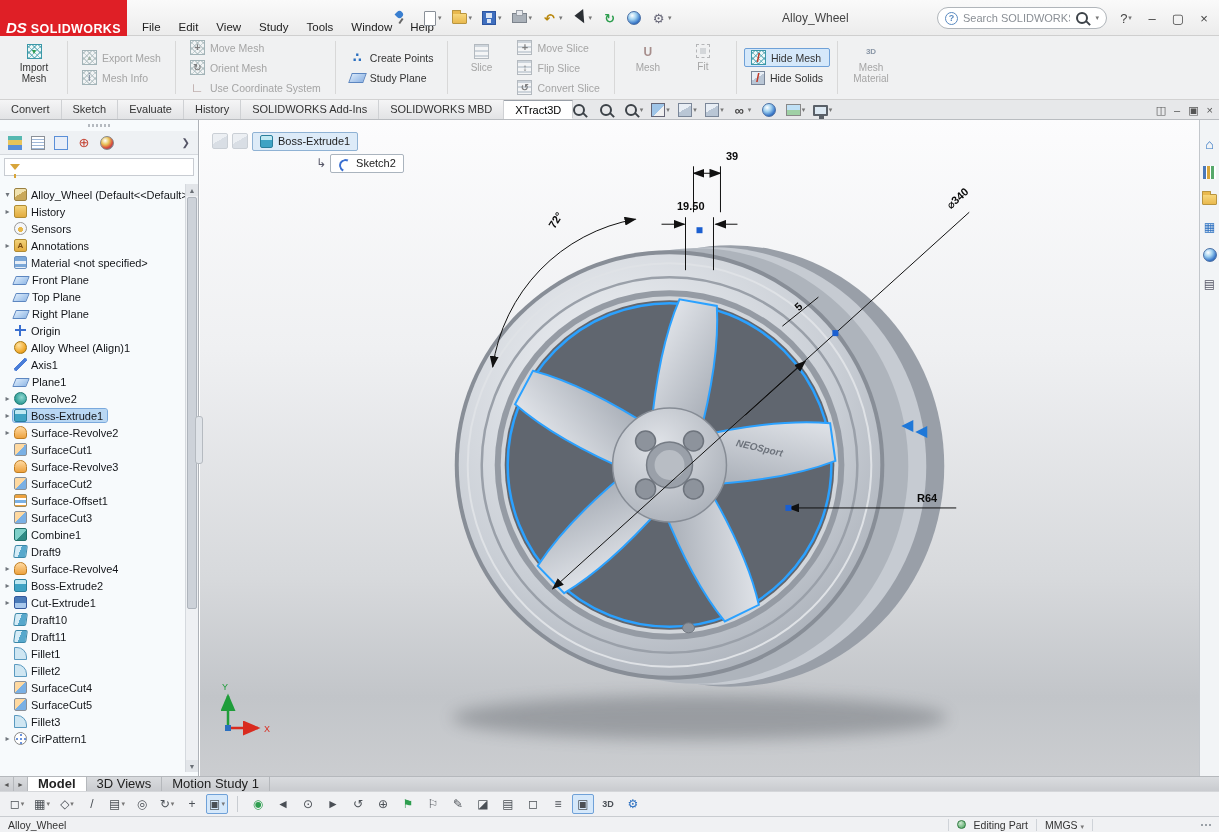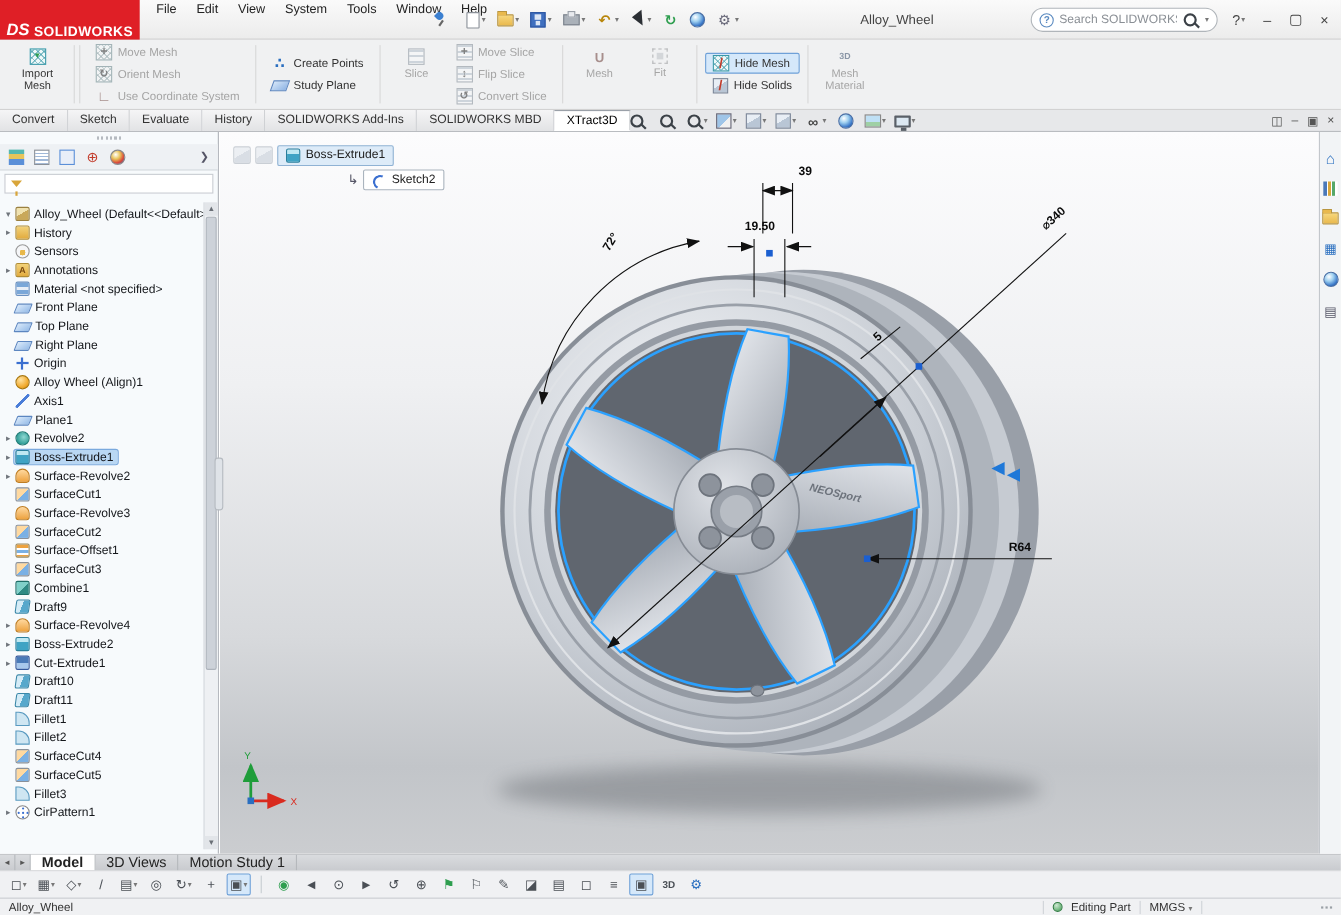--- a/index.html
+++ b/index.html
@@ -7,21 +7,21 @@
   body{font-family:"Liberation Sans","DejaVu Sans",sans-serif;font-size:11px;color:#222;background:#ececec}
   #app{position:relative;width:1219px;height:832px;background:#f0f1f2;overflow:hidden}
   .caret{font-size:7px;color:#777;font-style:normal}
   .flex{flex:1}
 
   
   #titlebar{position:relative;height:36px;background:linear-gradient(#fafafa,#ececec);border-bottom:1px solid #cfcfcf}
   #logo{position:absolute;left:0;top:0;width:127px;height:36px;background:#df1f26;display:flex;align-items:flex-end;justify-content:center;gap:4px}
   #logo-mark{color:#fff;font-weight:bold;font-style:italic;font-size:15px}
   #logo-text{color:#fff;font-weight:bold;font-size:12.5px;letter-spacing:.4px}
-  #menubar{position:absolute;left:133px;top:0;height:36px;display:flex;align-items:flex-start}
+  #menubar{position:absolute;left:133px;top:0;height:36px;display:flex;align-items:flex-end}
   .menu-item{padding:3px 9px;font-size:11.5px;color:#222;border-radius:2px;cursor:default}
   #pin-wrap{position:absolute;left:392px;top:9px}
   #quickbar{position:absolute;left:420px;top:0;height:36px;display:flex;align-items:center;gap:2px}
   .qtool{display:flex;align-items:center;gap:2px;padding:2px 4px;border-radius:2px}
   #doc-title{position:absolute;left:782px;top:0;line-height:36px;font-size:12px;color:#444}
   #searchbox{position:absolute;right:112px;top:7px;width:170px;height:22px;background:#fff;border:1px solid #b0b5ba;border-radius:11px;display:flex;align-items:center;gap:5px;padding:0 7px}
   #search-ph{flex:1;color:#8a8f95;font-size:11px;white-space:nowrap;overflow:hidden}
   #wincontrols{position:absolute;right:2px;top:0;height:36px;display:flex;align-items:center}
   .winbtn{width:26px;height:24px;display:flex;align-items:center;justify-content:center;font-size:13px;color:#444;gap:1px}
 
@@ -181,21 +181,21 @@
 
   <header id="titlebar">
     <div id="logo">
       <span id="logo-mark">DS</span>
       <span id="logo-text">SOLIDWORKS</span>
     </div>
     <nav id="menubar">
         <div class="menu-item">File</div>
         <div class="menu-item">Edit</div>
         <div class="menu-item">View</div>
-        <div class="menu-item">System</div>
+        <div class="menu-item">Study</div>
         <div class="menu-item">Tools</div>
         <div class="menu-item">Window</div>
         <div class="menu-item">Help</div>
       </nav>
     <span id="pin-wrap"><span class="ic ic-pin"></span></span>
     <div id="quickbar">
         <div class="qtool">
           <span class="ic ic-doc"></span>
           <i class="caret">▾</i>
         </div>
@@ -265,20 +265,36 @@
         <div class="rcol largecol">
           <div class="rbtn large">
             <span class="ic ic-mesh">
               <i class="ov" style="color: rgb(46, 158, 79); font-size: 7px; font-weight: bold;">▼</i>
             </span>
             <span class="rlabel">Import Mesh</span>
           </div>
         </div>
       </div>
       <div class="rsep"></div>
+      <div class="rgroup">
+        <div class="rcol">
+          <div class="rbtn stack disabled">
+            <span class="ic ic-mesh">
+              <i class="ov" style="color: rgb(46, 158, 79); font-size: 7px; font-weight: bold;">▲</i>
+            </span>
+            <span class="rlabel">Export Mesh</span>
+          </div>
+          <div class="rbtn stack disabled">
+            <span class="ic ic-mesh">
+              <i class="ov" style="color: rgb(26, 95, 184); font-size: 10px; font-weight: bold;">i</i>
+            </span>
+            <span class="rlabel">Mesh Info</span>
+          </div>
+        </div>
+      </div>
       <div class="rsep"></div>
       <div class="rgroup">
         <div class="rcol">
           <div class="rbtn stack disabled">
             <span class="ic ic-mesh">
               <i class="ov" style="color: rgb(51, 51, 51); font-size: 11px; font-weight: bold;">+</i>
             </span>
             <span class="rlabel">Move Mesh</span>
           </div>
           <div class="rbtn stack disabled">

